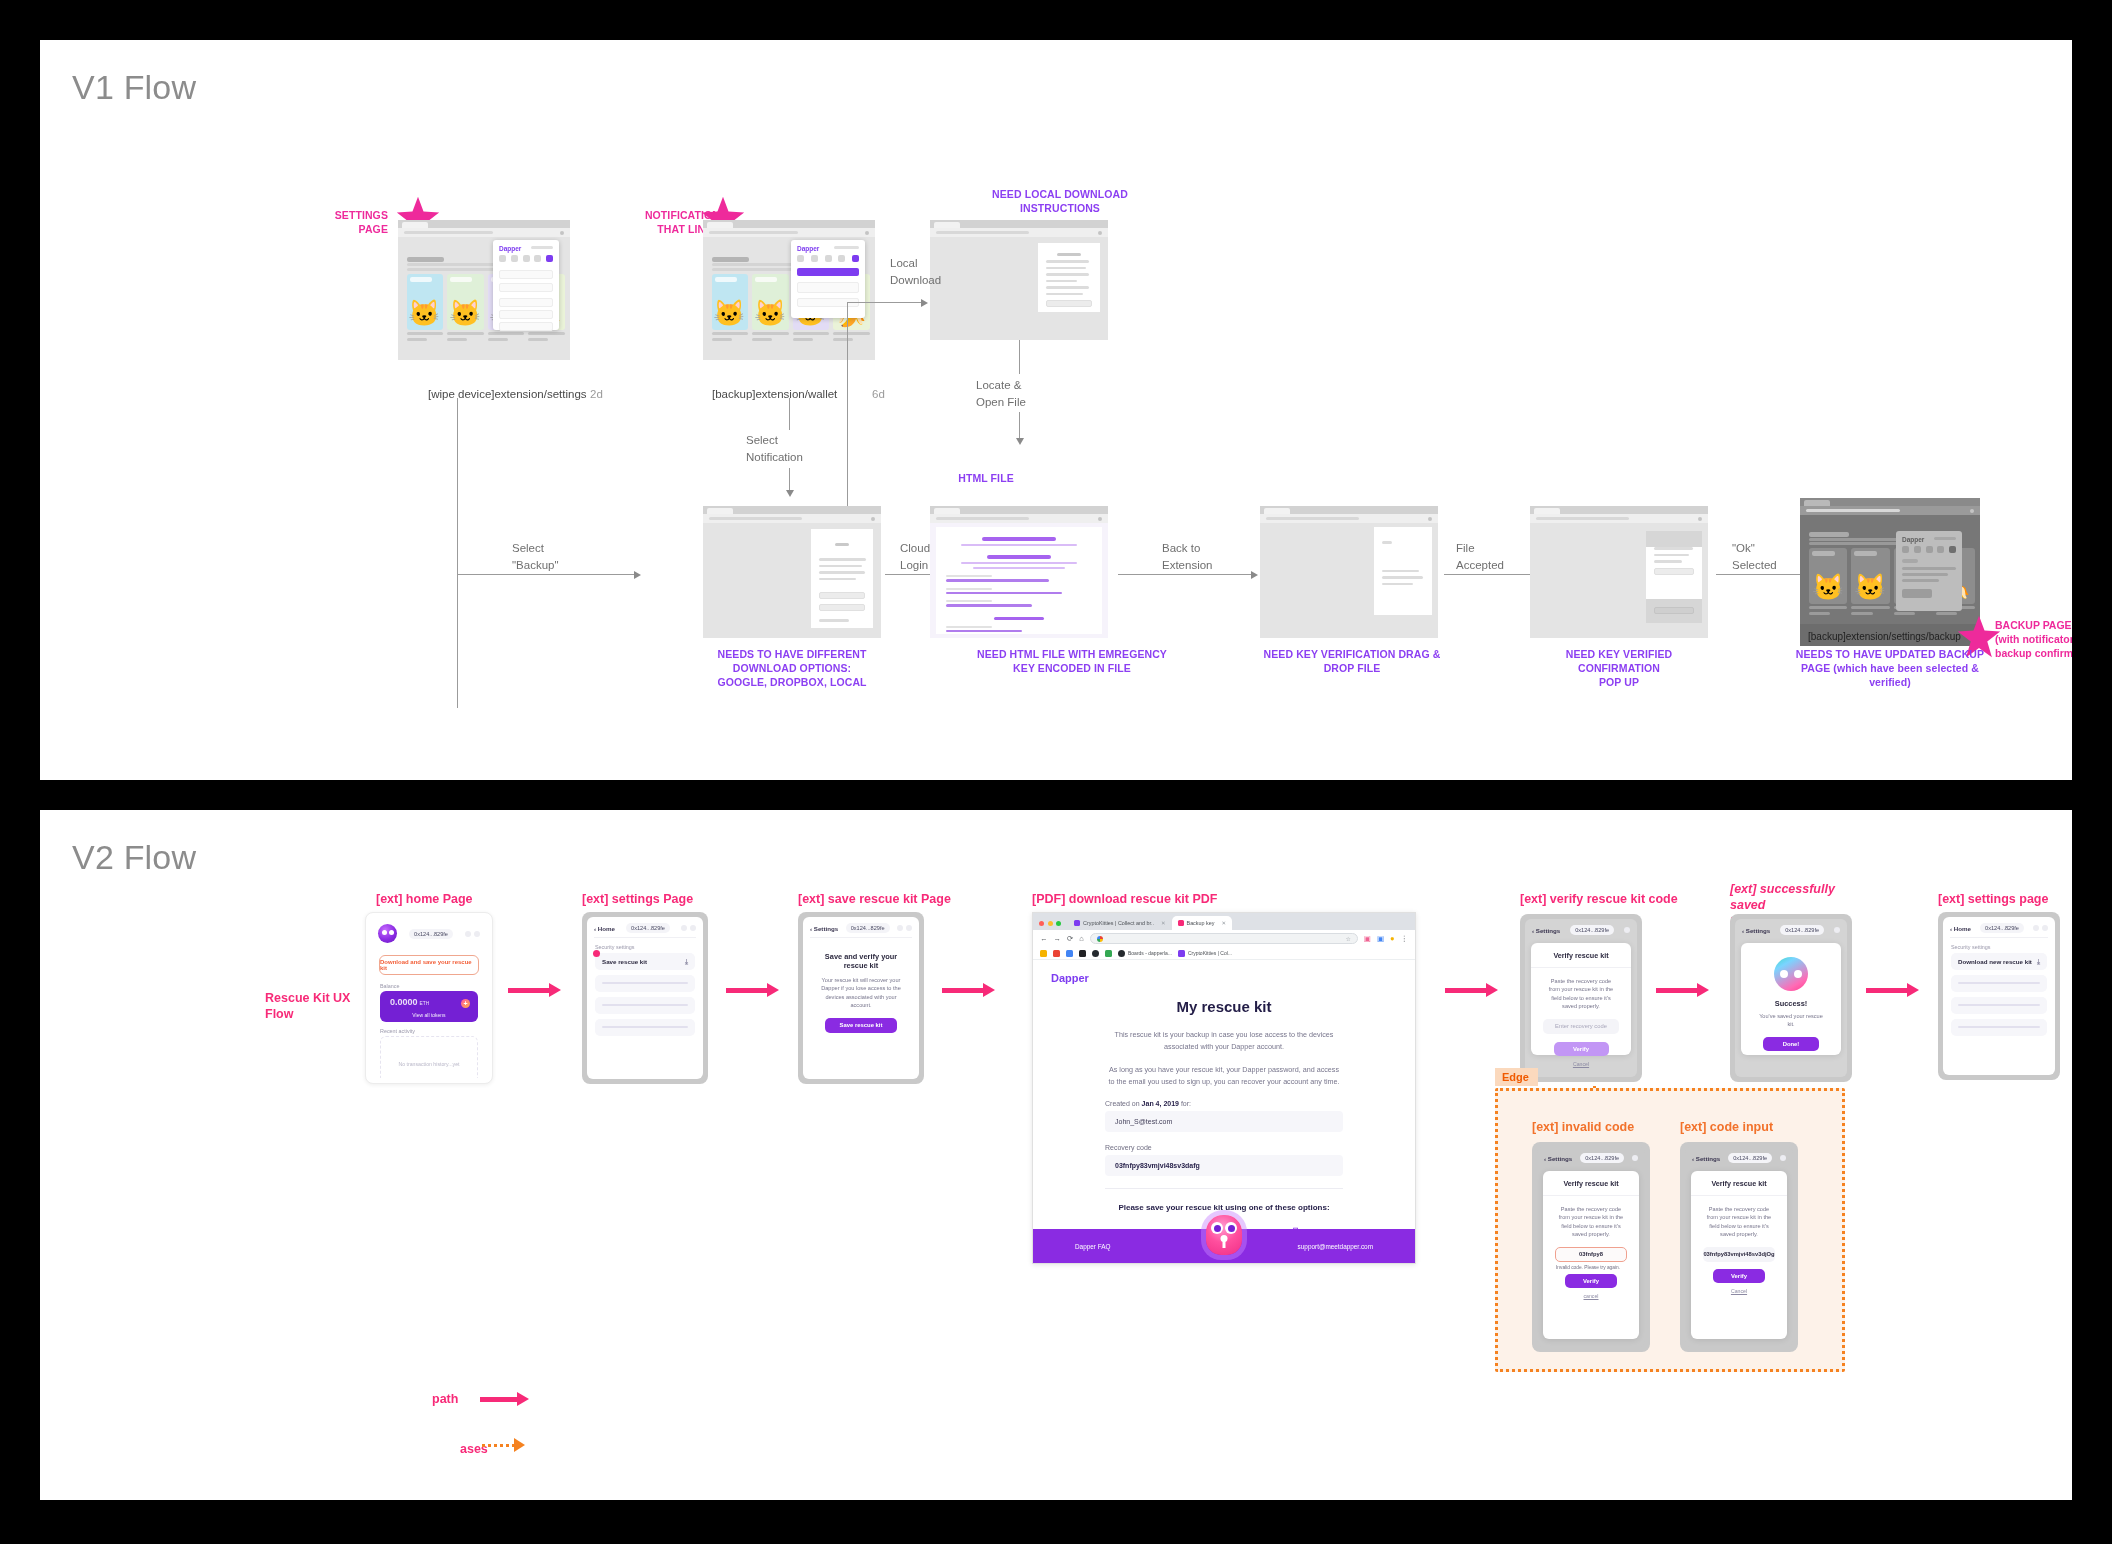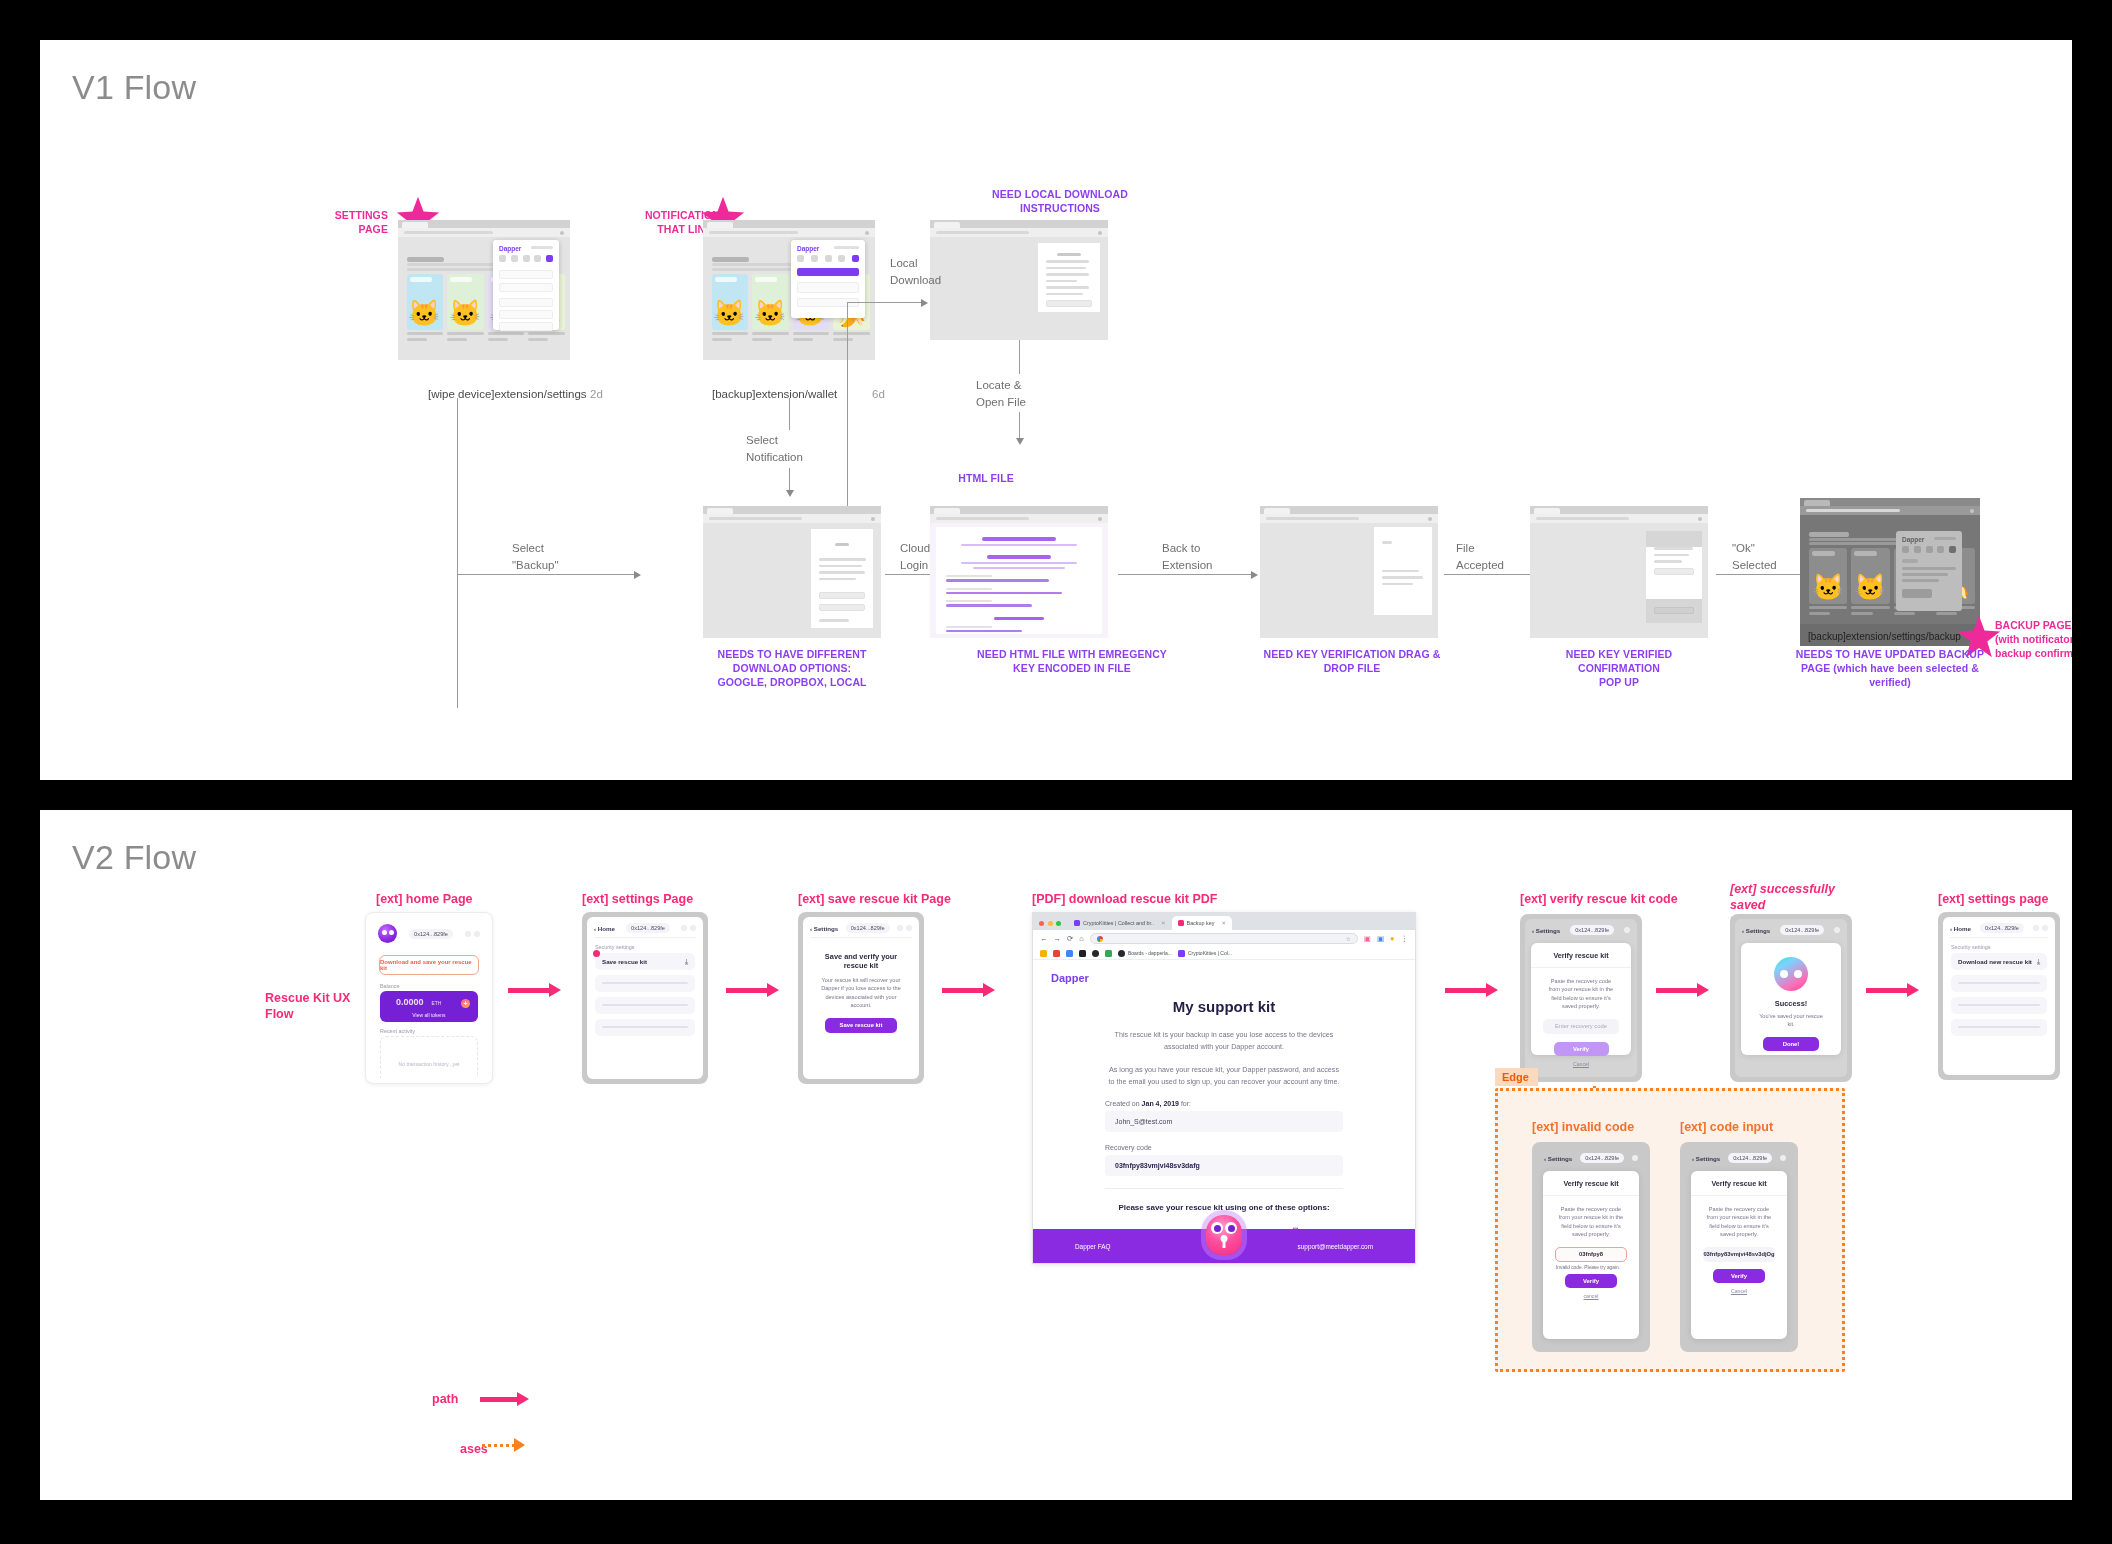--- a/index.html
+++ b/index.html
@@ -169,21 +169,21 @@
   .cta-outline {
     margin:8px; height:20px; border:1px solid #f0a78f; border-radius:6px;
     display:flex; align-items:center; justify-content:center;
     font-size:6px; color:#f2603a; font-weight:bold;
   }
   .bal-label{ font-size:5.4px; color:#9a98ab; margin:2px 9px 2px;}
   .bal-card {
     margin:0 9px 6px; background:#7420d4; border-radius:6px; padding:6px 8px 4px; position:relative;
   }
   .bal-amt { font-size:9px; font-weight:bold; color:#fff; }
-  .bal-amt span{ font-size:4.8px; font-weight:normal; opacity:.85; margin-left:8px;}
+  .bal-amt span{ font-size:4.8px; font-weight:normal; opacity:.85; margin-left:2px;}
   .bal-plus{ position:absolute; right:8px; top:8px; width:9px;height:9px;border-radius:50%;
              background:linear-gradient(135deg,#ff57a0,#ffb347); color:#fff; font-size:7px;
              display:flex;align-items:center;justify-content:center; font-weight:bold;}
   .bal-view{ text-align:center; color:#fff; font-size:5px; margin-top:5px; opacity:.92;}
   .act-box { margin:0 9px; border:1px dashed #e6e4f0; border-radius:6px; height:56px;
              display:flex;align-items:center;justify-content:center; font-size:5.2px; color:#b9b7c8;}
   .owl-av { width:19px;height:19px;border-radius:50%;
             background:radial-gradient(circle at 38% 32%, #c86cff 0%, #8a2be2 55%, #6a19c0 100%);
             position:relative; }
   .owl-av:before,.owl-av:after{ content:""; position:absolute; top:6px; width:5px;height:5px;border-radius:50%;background:#fff;}
@@ -811,21 +811,21 @@
           <i class="sq" style="background:#24292e;display:block;width:7px;height:7px;border-radius:50%;"></i>
           <span>Boards - dapperla...</span>
         </span>
         <span class="bm">
           <i class="sq" style="background:#7d3cf0;display:block;width:7px;height:7px;border-radius:1.5px;"></i>
           <span>CryptoKitties | Col...</span>
         </span>
       </div>
 
       <div class="pdf-brand">Dapper</div>
-      <div class="pdf-h1">My support kit</div>
+      <div class="pdf-h1">My rescue kit</div>
       <div class="pdf-p">This rescue kit is your backup in case you lose access to the devices associated with your Dapper account.</div>
       <div class="pdf-p">As long as you have your rescue kit, your Dapper password, and access to the email you used to sign up, you can recover your account any time.</div>
 
       <div class="pdf-field-lbl">
         <span>Created on </span><b>Jan 4, 2019</b><span> for:</span>
       </div>
       <div class="pdf-field">John_S@test.com</div>
 
       <div class="pdf-field-lbl">Recovery code</div>
       <div class="pdf-field code">03fnfpy83vmjvi48sv3dafg</div>

